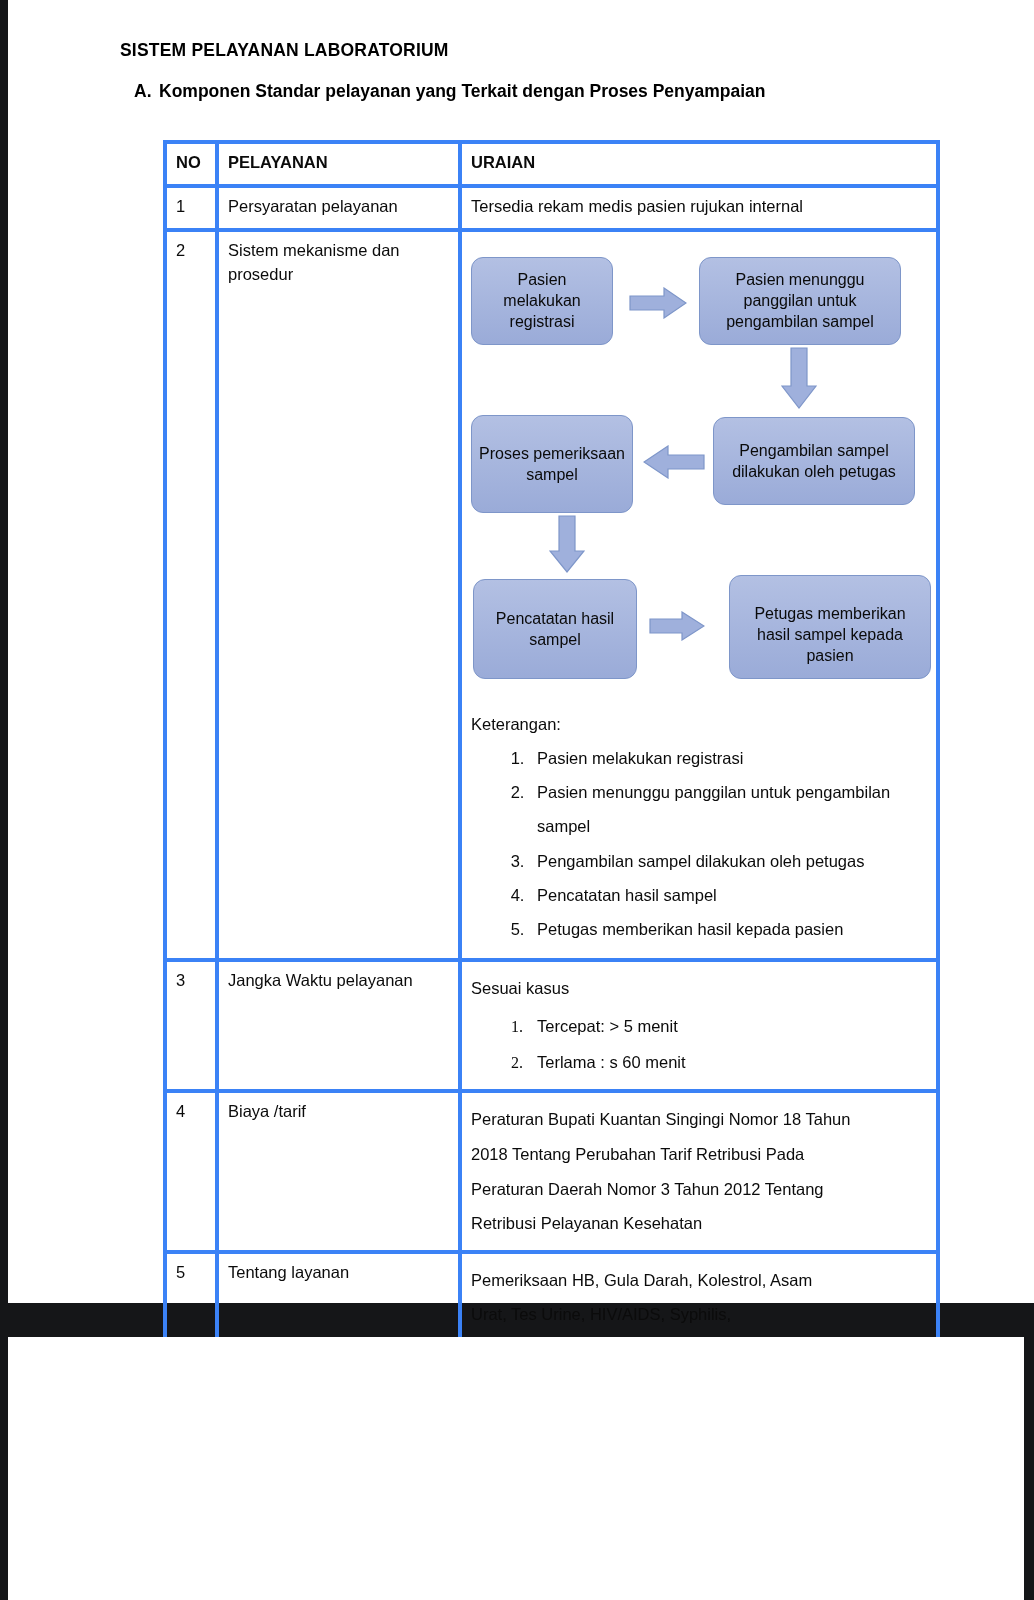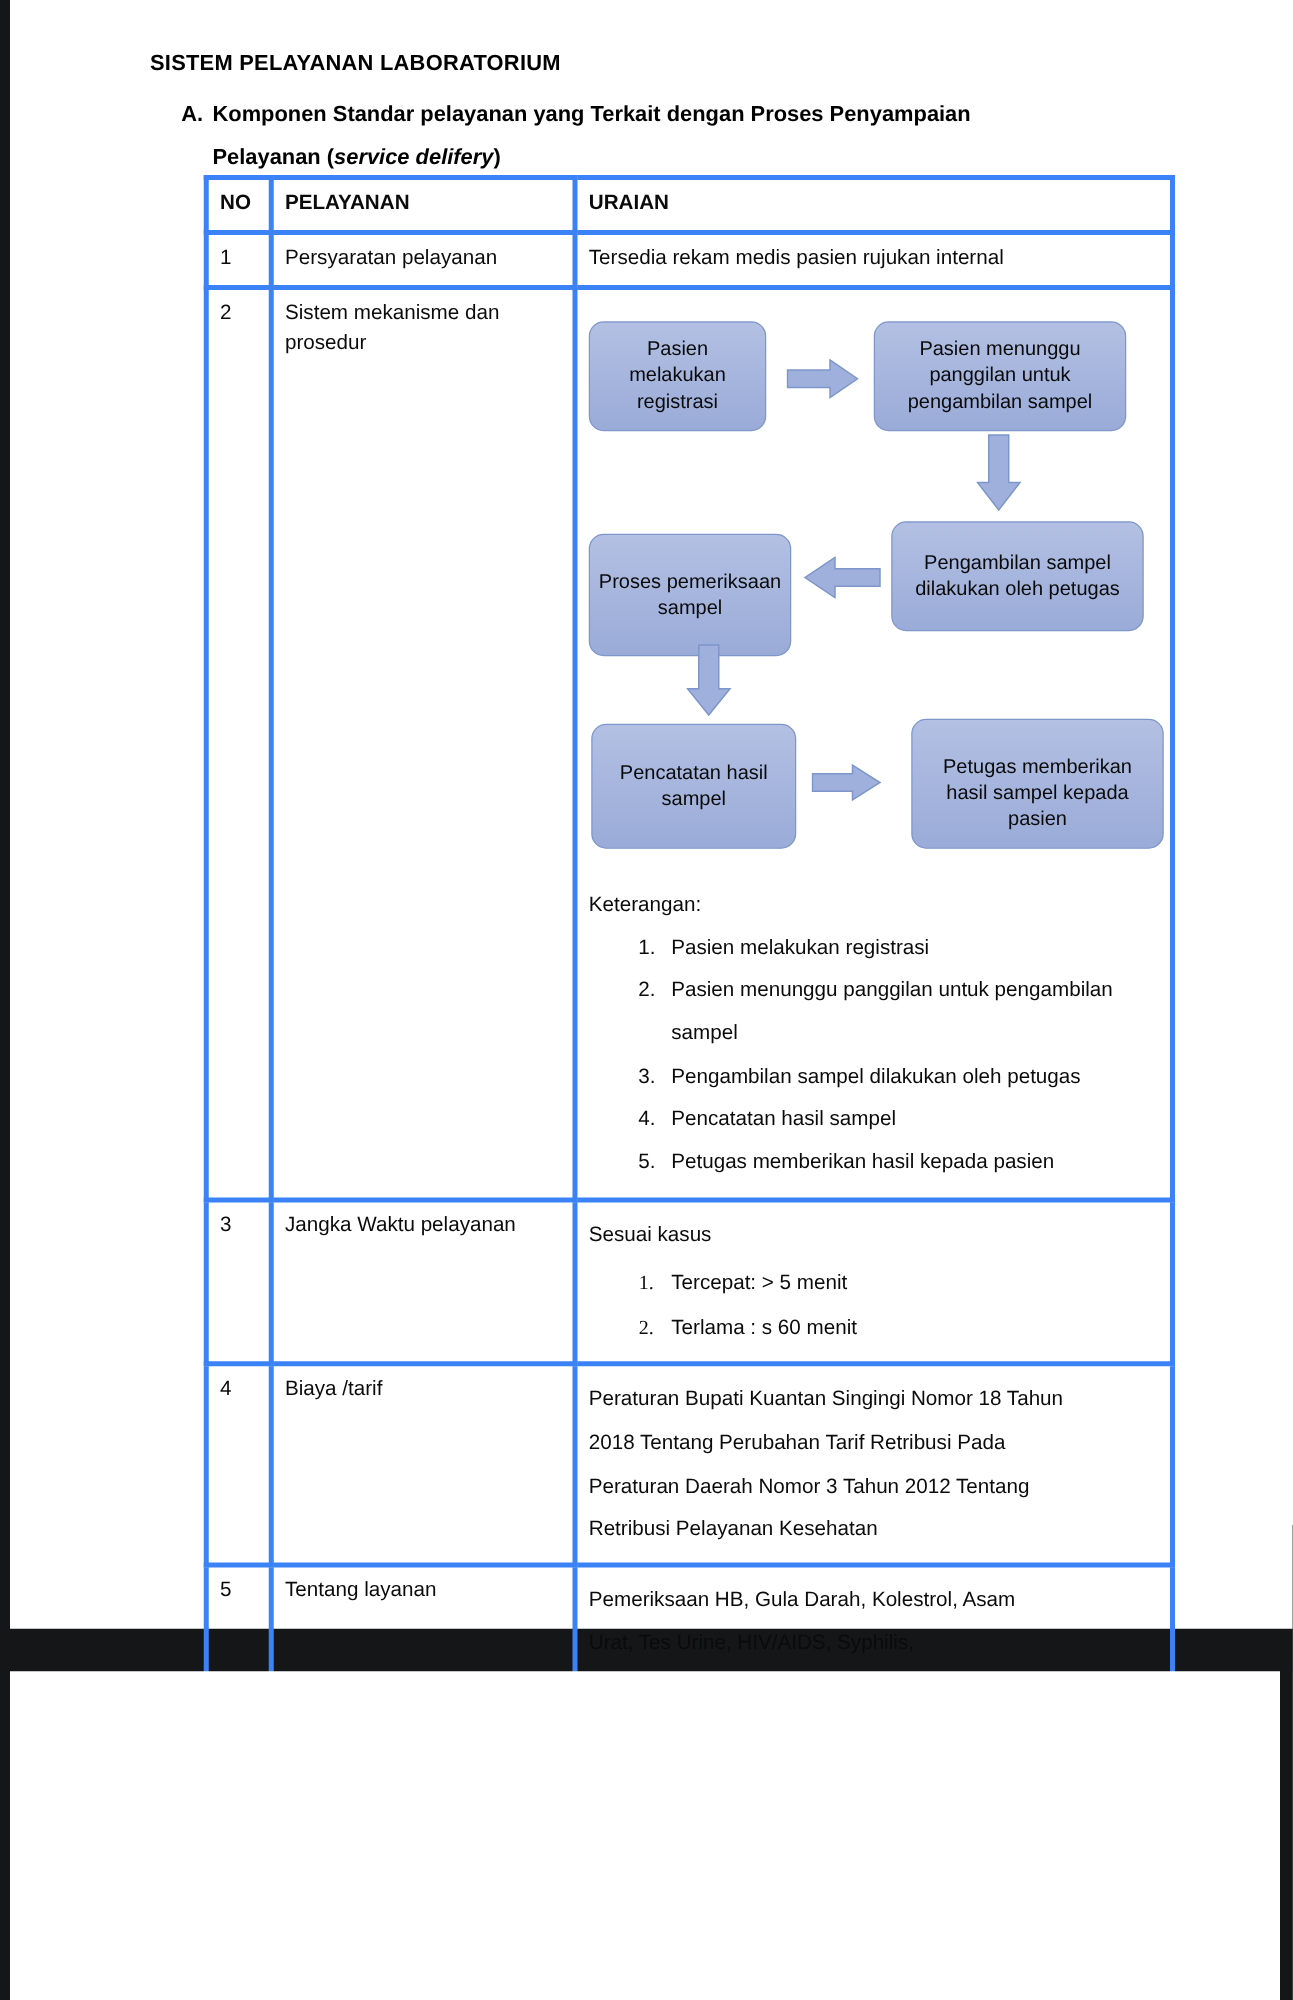--- a/index.html
+++ b/index.html
@@ -44,21 +44,21 @@
     position: absolute;
     left: 112px;
     top: 40px;
     font-size: 17.5px;
     font-weight: bold;
     color: #000;
     letter-spacing: .2px;
   }
   .sec-a {
     position: absolute;
-    left: 137px;
+    left: 126px;
     top: 74px;
     width: 790px;
     font-size: 17.5px;
     font-weight: bold;
     color: #000;
     line-height: 34px;
   }
   .sec-a .marker { display: inline-block; width: 25px; }
   .sec-a .l2 { display: block; margin-left: 25px; }
   .sec-a i { font-style: italic; }
@@ -134,21 +134,21 @@
     display: flex;
     align-items: center;
     justify-content: center;
     overflow: hidden;
   }
   .fbox span { display: block; padding: 0 6px; }
 
   #fb1 { left: 4px;   top: 14px;  width: 142px; height: 88px; }
   #fb2 { left: 232px; top: 14px;  width: 202px; height: 88px; }
   #fb3 { left: 246px; top: 174px; width: 202px; height: 88px; }
-  #fb4 { left: 4px;   top: 172px; width: 162px; height: 98px; margin-top: 12px; }
+  #fb4 { left: 4px;   top: 172px; width: 162px; height: 98px; }
   #fb5 { left: 6px;   top: 336px; width: 164px; height: 100px; }
   #fb6 { left: 262px; top: 332px; width: 202px; height: 104px; }
   #fb6 span { transform: translateY(8px); }
 
   .arrow { position: absolute; }
   .arrow svg { display: block; }
 
   #ar1 { left: 162px; top: 44px;  }
   #ar2 { left: 314px; top: 104px; }
   #ar3 { left: 176px; top: 202px; }
@@ -161,21 +161,20 @@
 <div class="viewport">
 
   <div class="page-gap"></div>
 
   <div class="page" id="page-1">
 
     <div class="doc-title">SISTEM PELAYANAN LABORATORIUM</div>
 
     <div class="sec-a">
       <span class="marker">A.</span><span>Komponen Standar pelayanan yang Terkait dengan Proses Penyampaian</span>
-      <span class="l2"><span>Pelayanan (</span><i>service delifery</i><span>)</span></span>
     </div>
 
     <table class="std" id="table-main">
       <colgroup>
         <col class="col-no">
           <col class="col-komp">
           <col class="col-ur">
       </colgroup>
       <thead>
         <tr>

